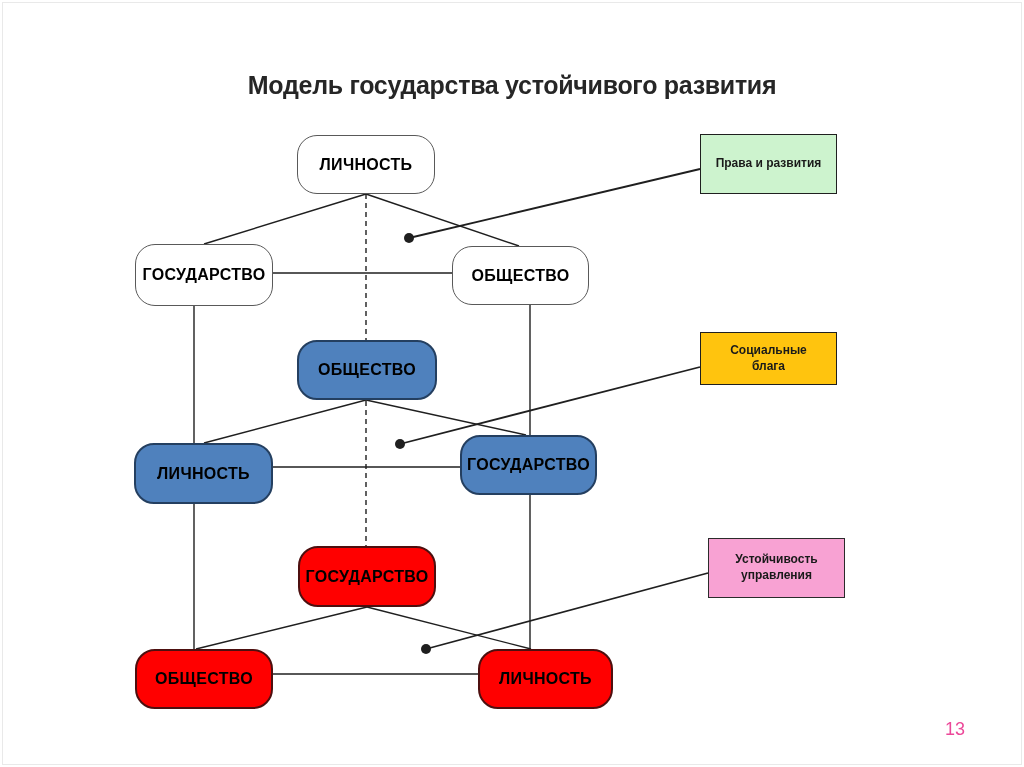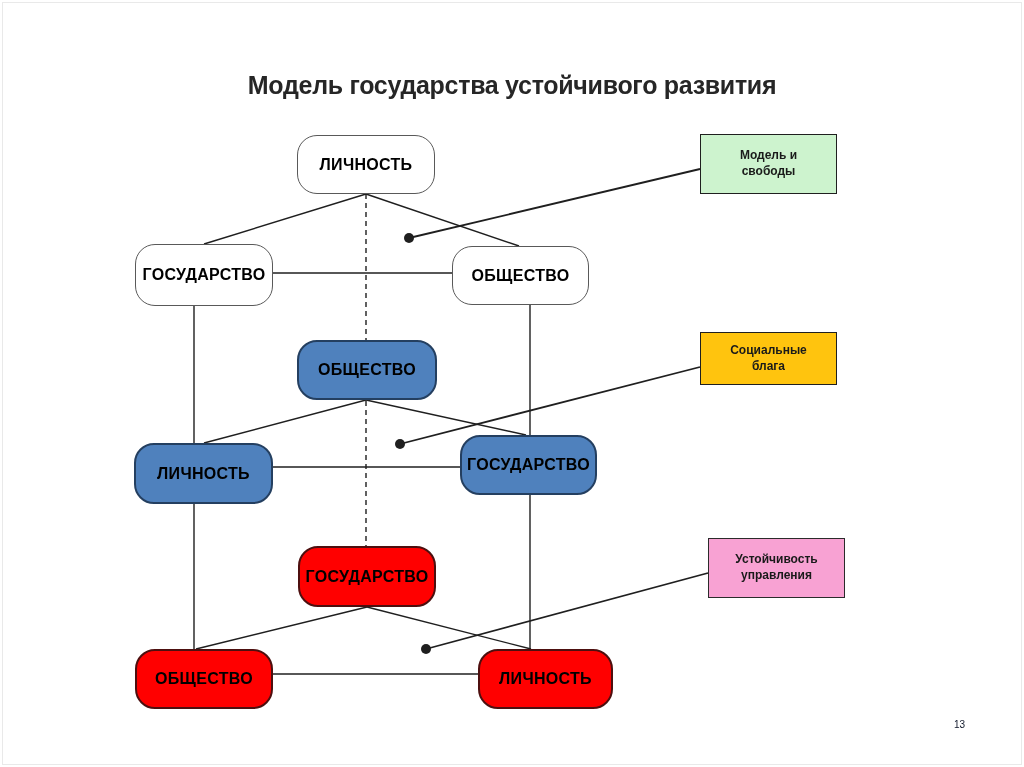--- a/index.html
+++ b/index.html
@@ -52,21 +52,21 @@
   .n-t2-top{ left:297px; top:340px; width:140px; height:60px; }
   .n-t2-left{ left:134px; top:443px; width:139px; height:61px; }
   .n-t2-right{ left:460px; top:435px; width:137px; height:60px; }
   .n-t3-top{ left:298px; top:546px; width:138px; height:61px; }
   .n-t3-left{ left:135px; top:649px; width:138px; height:60px; }
   .n-t3-right{ left:478px; top:649px; width:135px; height:60px; }
   .a-rights{ left:700px; top:134px; width:137px; height:60px; }
   .a-social{ left:700px; top:332px; width:137px; height:53px; }
   .a-stability{ left:708px; top:538px; width:137px; height:60px; }
   .page-number{
-    position:absolute; right:59px; top:719px; font-size:10px; color:#0f172a;
+    position:absolute; right:59px; top:719px; font-size:18px; color:#ec4899;
   }
 </style>
 </head>
 <body>
 
 <div class="slide">
   <div class="frame"></div>
 
   <div class="title">Модель государства устойчивого развития</div>
 
@@ -112,18 +112,18 @@
   <div class="node t1 n-t1-right">ОБЩЕСТВО</div>
 
   <div class="node t2 n-t2-top">ОБЩЕСТВО</div>
   <div class="node t2 n-t2-left">ЛИЧНОСТЬ</div>
   <div class="node t2 n-t2-right">ГОСУДАРСТВО</div>
 
   <div class="node t3 n-t3-top">ГОСУДАРСТВО</div>
   <div class="node t3 n-t3-left">ОБЩЕСТВО</div>
   <div class="node t3 n-t3-right">ЛИЧНОСТЬ</div>
 
-  <div class="ann rights a-rights">Модель и свободы</div>
+  <div class="ann rights a-rights">Права и развития</div>
   <div class="ann social a-social">Социальные блага</div>
   <div class="ann stability a-stability">Устойчивость управления</div>
 
   <div class="page-number">13</div>
 </div>
 
 </body></html>

